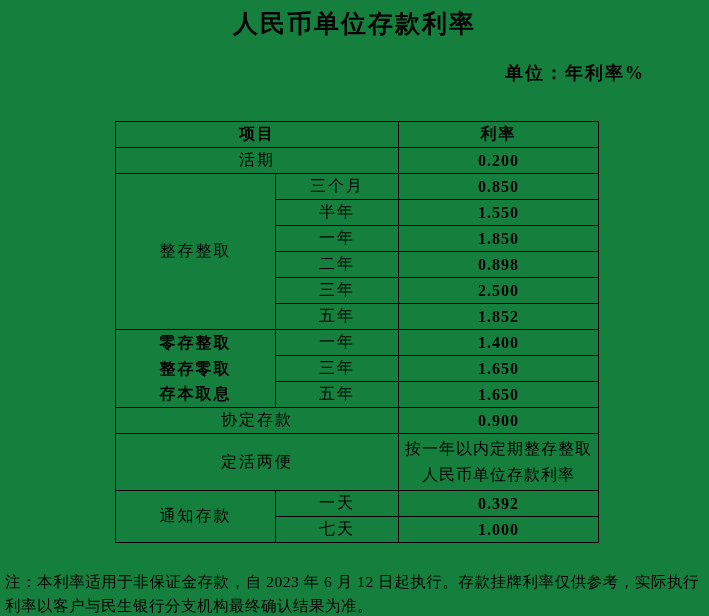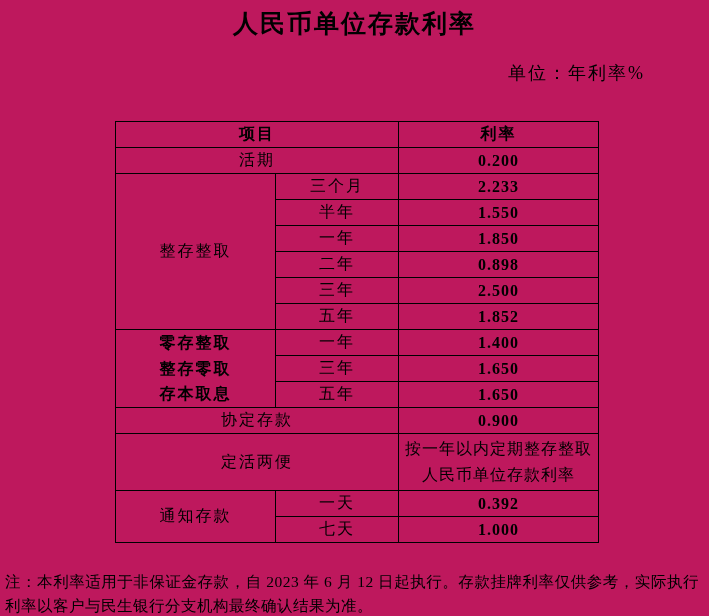--- a/index.html
+++ b/index.html
@@ -11,37 +11,37 @@
     width: 709px;
     height: 616px;
     overflow: hidden;
     font-family: "Liberation Serif", "DejaVu Serif", serif;
     color: #000000;
   }
   .page {
     width: 709px;
     height: 616px;
     position: relative;
-    background: #be185d;
+    background: #15803d;
   }
   .doc-title {
     margin: 0;
     padding-top: 9px;
     text-align: center;
     font-family: "Liberation Sans", "DejaVu Sans", sans-serif;
     font-weight: bold;
     font-size: 25px;
     line-height: 29px;
     letter-spacing: 2px;
   }
   .unit-line {
     margin-top: 23px;
     padding-right: 64px;
     text-align: right;
-    font-weight: normal;
+    font-weight: bold;
     font-size: 18px;
     line-height: 24px;
     letter-spacing: 2px;
   }
   table.rate-table {
     margin: 36px 16px 0 115px;
     width: 483px;
     border-collapse: collapse;
     table-layout: fixed;
   }
@@ -105,21 +105,21 @@
       </tr>
 
       <tr>
         <td colspan="2">活期</td>
         <td class="rate-val">0.200</td>
       </tr>
 
       <tr>
         <td rowspan="6">整存整取</td>
         <td>三个月</td>
-        <td class="rate-val">2.233</td>
+        <td class="rate-val">0.850</td>
       </tr>
       <tr>
         <td>半年</td>
         <td class="rate-val">1.550</td>
       </tr>
       <tr>
         <td>一年</td>
         <td class="rate-val">1.850</td>
       </tr>
       <tr>

